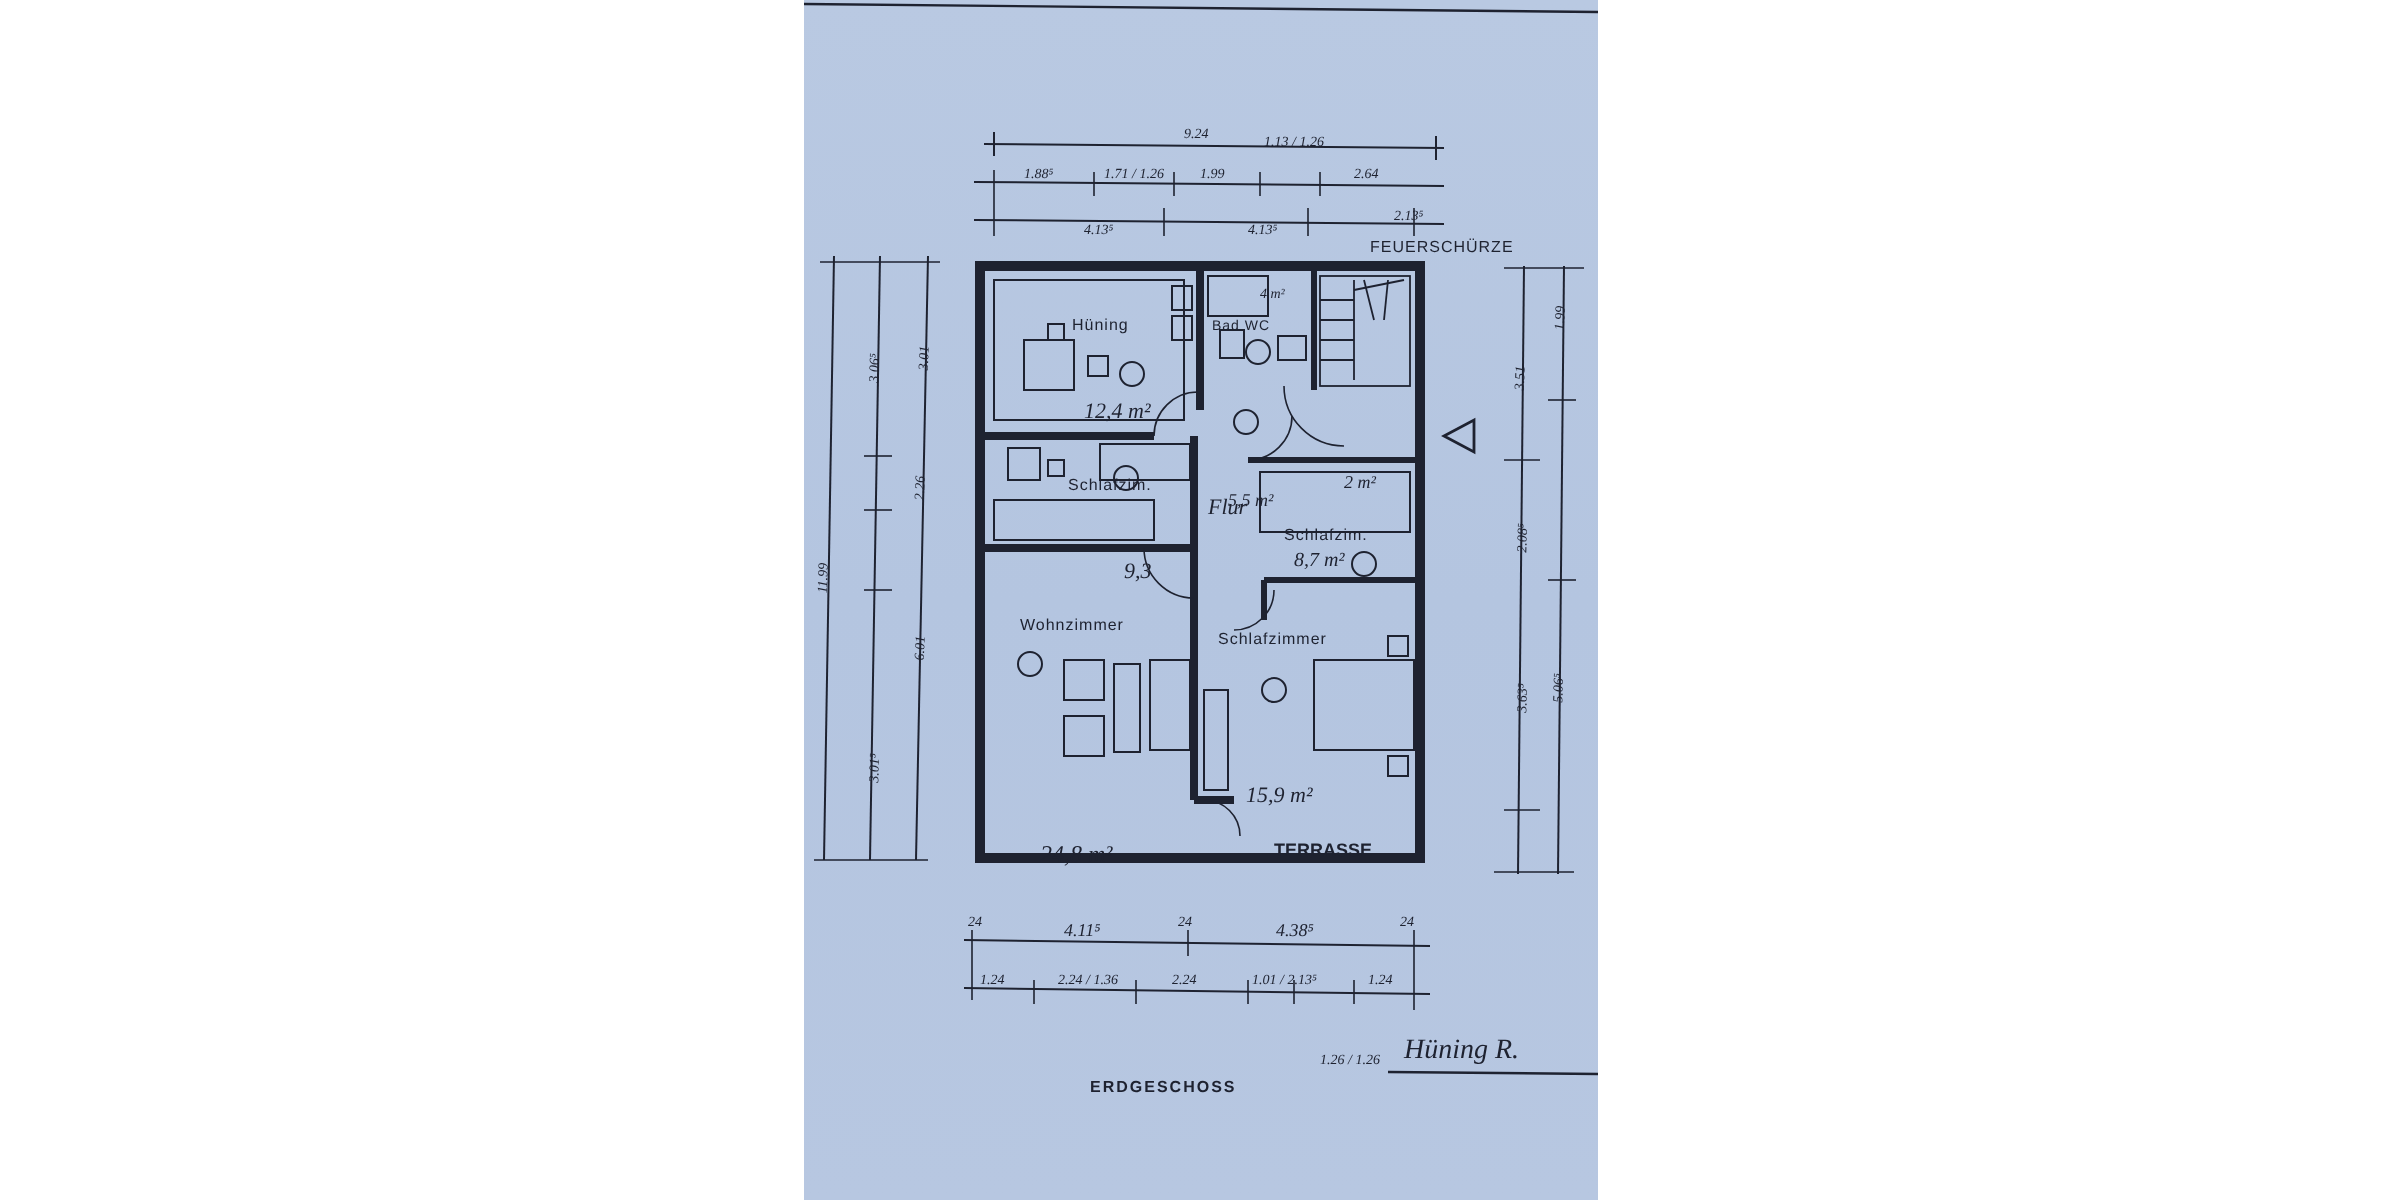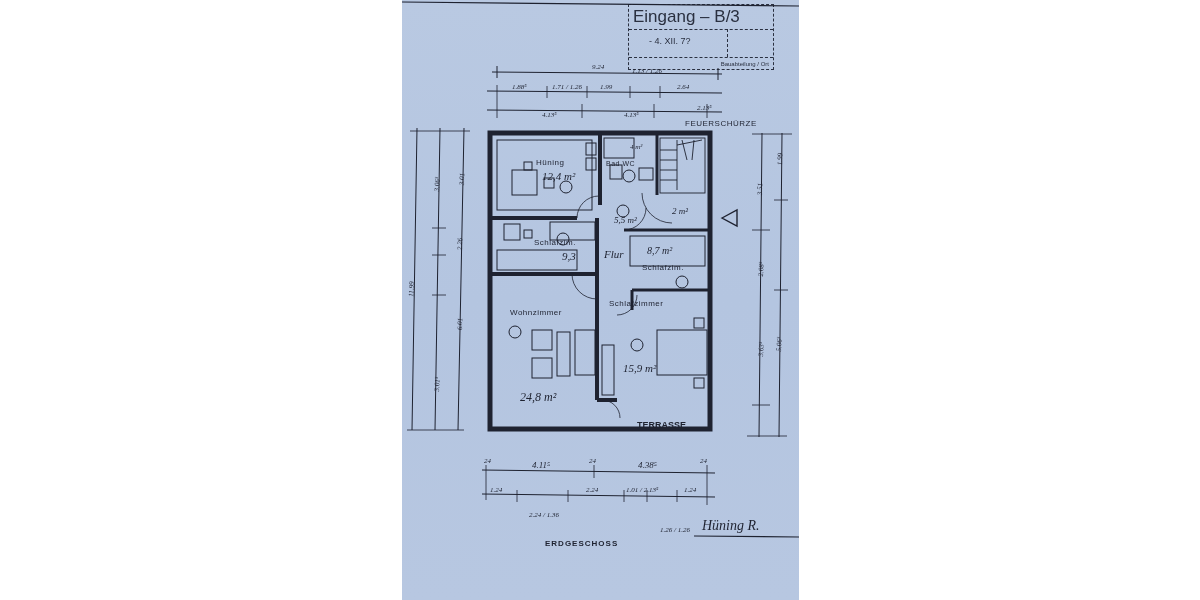--- a/index.html
+++ b/index.html
@@ -9,36 +9,28 @@
   .t{position:absolute;color:#1e2230;font-family:"Liberation Sans",sans-serif;white-space:nowrap;}
   .hand{font-family:"Liberation Serif",serif;font-style:italic;}
   .stamp{position:absolute;left:226px;top:4px;width:144px;height:64px;border:1px dashed #2a3040;}
   .stamp .title{position:absolute;left:4px;top:2px;font-size:17px;color:#2a3040;font-family:"Liberation Sans",sans-serif;}
   .stamp .date{position:absolute;left:20px;top:31px;font-size:9px;color:#2a3040;}
   .stamp .small{position:absolute;right:4px;bottom:2px;font-size:6px;color:#2a3040;}
   .stamp .hdiv{position:absolute;left:0;right:0;top:24px;border-top:1px dashed #2a3040;}
   .stamp .hdiv2{position:absolute;left:0;right:0;top:52px;border-top:1px dashed #2a3040;}
   .stamp .vdiv{position:absolute;left:98px;top:24px;bottom:12px;border-left:1px dashed #2a3040;}
   .room{font-size:8px;letter-spacing:0.5px;}
-  .area{font-size:11px;}
+  .area{font-size:11px;margin-top:30px;}
   .dim{font-size:7px;}
 </style>
 </head>
 <body>
 
 <div class="paper">
 
-  <div class="stamp">
-    <div class="title">Eingang – B/3</div>
-    <div class="hdiv"></div>
-    <div class="vdiv"></div>
-    <div class="date">- 4. XII. 7?</div>
-    <div class="hdiv2"></div>
-    <div class="small">Bauabteilung / Ort</div>
-  </div>
 
   <svg width="397" height="600" style="position:absolute;left:0;top:0;">
 
     <line class="ink" x1="0" y1="2" x2="397" y2="6" stroke-width="1.2"></line>
 
     <line class="ink" x1="90" y1="72" x2="320" y2="74" stroke-width="1"></line>
     <line class="ink" x1="95" y1="66" x2="95" y2="78" stroke-width="1"></line>
     <line class="ink" x1="316" y1="68" x2="316" y2="80" stroke-width="1"></line>
     <line class="ink" x1="85" y1="91" x2="320" y2="93" stroke-width="1"></line>
     <line class="ink" x1="85" y1="110" x2="320" y2="112" stroke-width="1"></line>
@@ -192,31 +184,31 @@
   <div class="t dim hand" style="left:228px;top:143px;">4 m²</div>
   <div class="t area hand" style="left:212px;top:215px;font-size:9px;">5,5 m²</div>
   <div class="t area hand" style="left:270px;top:206px;font-size:9px;">2 m²</div>
   <div class="t room" style="left:132px;top:238px;">Schlafzim.</div>
   <div class="t area hand" style="left:160px;top:250px;">9,3</div>
   <div class="t hand" style="left:202px;top:248px;font-size:11px;">Flur</div>
   <div class="t area hand" style="left:245px;top:245px;font-size:10px;">8,7 m²</div>
   <div class="t room" style="left:240px;top:263px;">Schlafzim.</div>
   <div class="t room" style="left:108px;top:308px;">Wohnzimmer</div>
   <div class="t area hand" style="left:118px;top:390px;font-size:12px;">24,8 m²</div>
-  <div class="t room" style="left:207px;top:299px;">Schlafzimmer</div>
+  <div class="t room" style="left:207px;top:315px;">Schlafzimmer</div>
   <div class="t area hand" style="left:221px;top:362px;">15,9 m²</div>
   <div class="t" style="left:235px;top:420px;font-size:9px;font-weight:bold;">TERRASSE</div>
 
   <div class="t dim hand" style="left:82px;top:457px;">24</div>
   <div class="t dim hand" style="left:130px;top:460px;font-size:9px;">4.11⁵</div>
   <div class="t dim hand" style="left:187px;top:457px;">24</div>
   <div class="t dim hand" style="left:236px;top:460px;font-size:9px;">4.38⁵</div>
   <div class="t dim hand" style="left:298px;top:457px;">24</div>
   <div class="t dim hand" style="left:88px;top:486px;">1.24</div>
-  <div class="t dim hand" style="left:127px;top:486px;margin-top:25px;">2.24 / 1.36</div>
+  <div class="t dim hand" style="left:127px;top:486px;">2.24 / 1.36</div>
   <div class="t dim hand" style="left:184px;top:486px;">2.24</div>
   <div class="t dim hand" style="left:224px;top:486px;">1.01 / 2.13⁵</div>
   <div class="t dim hand" style="left:258px;top:486px;margin-top:40px;">1.26 / 1.26</div>
   <div class="t dim hand" style="left:282px;top:486px;">1.24</div>
 
   <div class="t hand" style="left:300px;top:518px;font-size:14px;">Hüning R.</div>
   <div class="t" style="left:143px;top:539px;font-size:8px;letter-spacing:1px;font-weight:bold;">ERDGESCHOSS</div>
 </div>
 
 </body></html>

